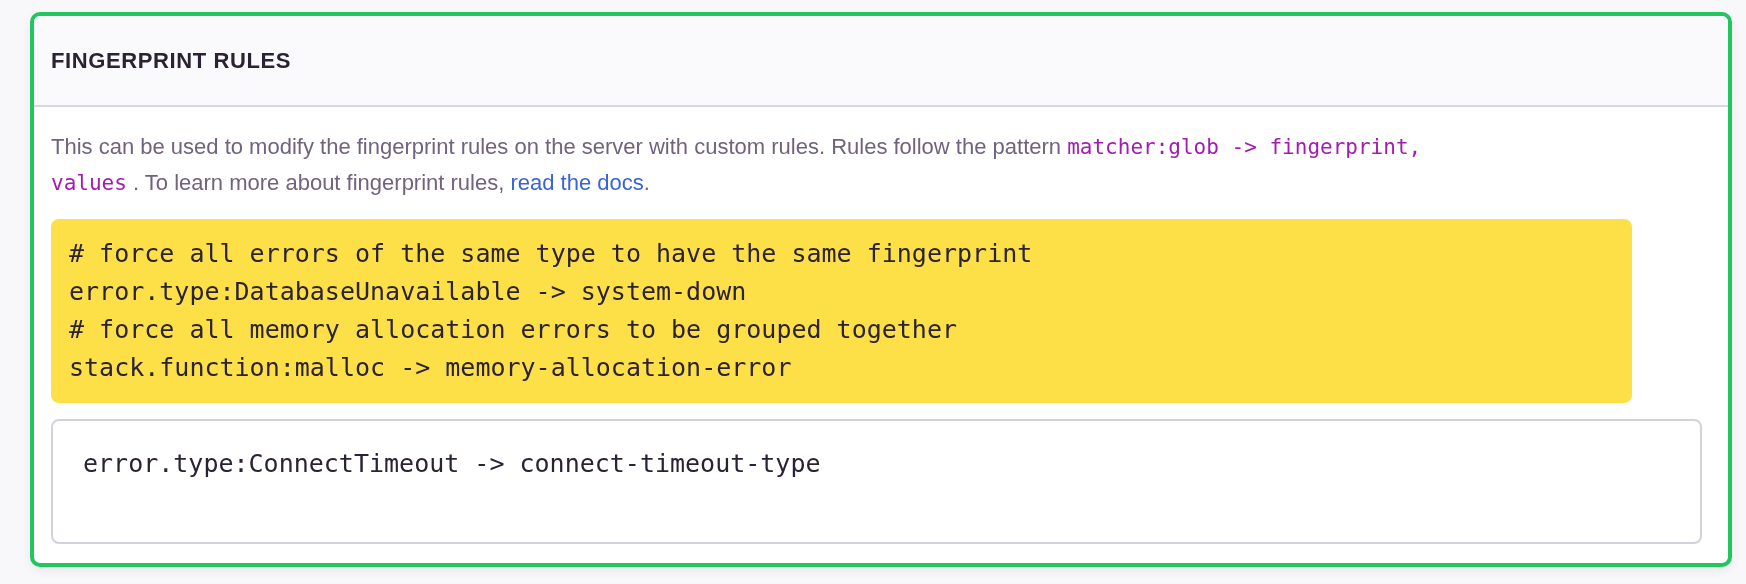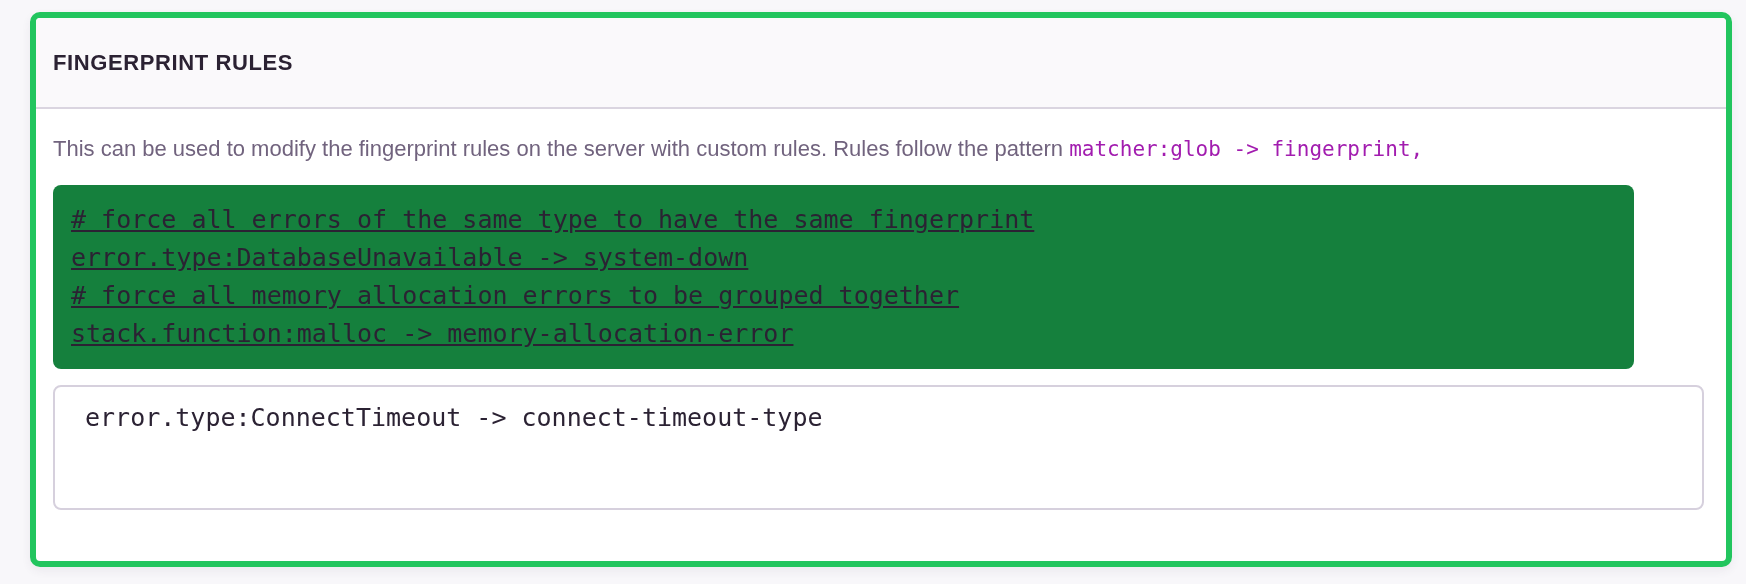--- a/index.html
+++ b/index.html
@@ -7,21 +7,21 @@
     width: 1746px; height: 584px;
     background: #F8F7FA;
     font-family: "Liberation Sans", sans-serif;
     overflow: hidden;
   }
   .panel {
     position: absolute;
     left: 30px; top: 12px;
     width: 1702px; height: 555px;
     background: #FFFFFF;
-    border: 6px solid #22c55e;
+    border: 4px solid #22c55e;
     border-radius: 10px;
     box-shadow: 0 4px 10px rgba(64, 52, 84, 0.07);
     overflow: hidden;
   }
   .panel-header {
     height: 91px;
     background: #FAF9FB;
     border-bottom: 2px solid #DAD5E0;
     display: flex;
     align-items: center;
@@ -49,43 +49,42 @@
     font-size: 21px;
     color: #a21caf;
   }
   .docs-link {
     color: #3A63D6;
     text-decoration: none;
     cursor: pointer;
   }
   .example-block {
     width: 1581px;
-    background: #15803d;
+    background: #fde047;
     border-radius: 8px;
     padding: 16px 18px;
     font-family: "DejaVu Sans Mono", monospace;
     font-size: 25px;
     line-height: 38px;
     color: #2B2233;
     white-space: pre;
     overflow: hidden;
     margin-bottom: 16px;
-    text-decoration: underline;
   }
   .example-block code {
     font-family: "DejaVu Sans Mono", monospace;
   }
   .rules-textarea {
     display: block;
     width: 1651px;
     height: 125px;
     background: #FFFFFF;
     border: 2px solid #D6D0DD;
     border-radius: 8px;
-    padding: 12px 30px;
+    padding: 24px 30px;
     font-family: "DejaVu Sans Mono", monospace;
     font-size: 25px;
     line-height: 38px;
     color: #2B2233;
     resize: none;
     outline: none;
     white-space: pre;
     overflow: hidden;
   }
 </style>
@@ -93,20 +92,23 @@
 <body>
 
 <section class="panel">
   <header class="panel-header">
     <span class="panel-title">FINGERPRINT RULES</span>
   </header>
   <div class="panel-body">
     <p class="description">
         <span class="line"><span>This can be used to modify the fingerprint rules on the server with custom rules. Rules follow the pattern</span>
         <code class="inline-code">matcher:glob -&gt; fingerprint,</code></span>
+        <span class="line"><code class="inline-code">values</code>
+        <span>. To learn more about fingerprint rules,</span>
+        <a href="#" class="docs-link">read the docs</a><span>.</span></span>
       </p>
 
     <pre class="example-block"><code># force all errors of the same type to have the same fingerprint
 error.type:DatabaseUnavailable -&gt; system-down
 # force all memory allocation errors to be grouped together
 stack.function:malloc -&gt; memory-allocation-error</code></pre>
 
     <textarea class="rules-textarea" spellcheck="false" style="">error.type:ConnectTimeout -&gt; connect-timeout-type</textarea>
   </div>
 </section>

